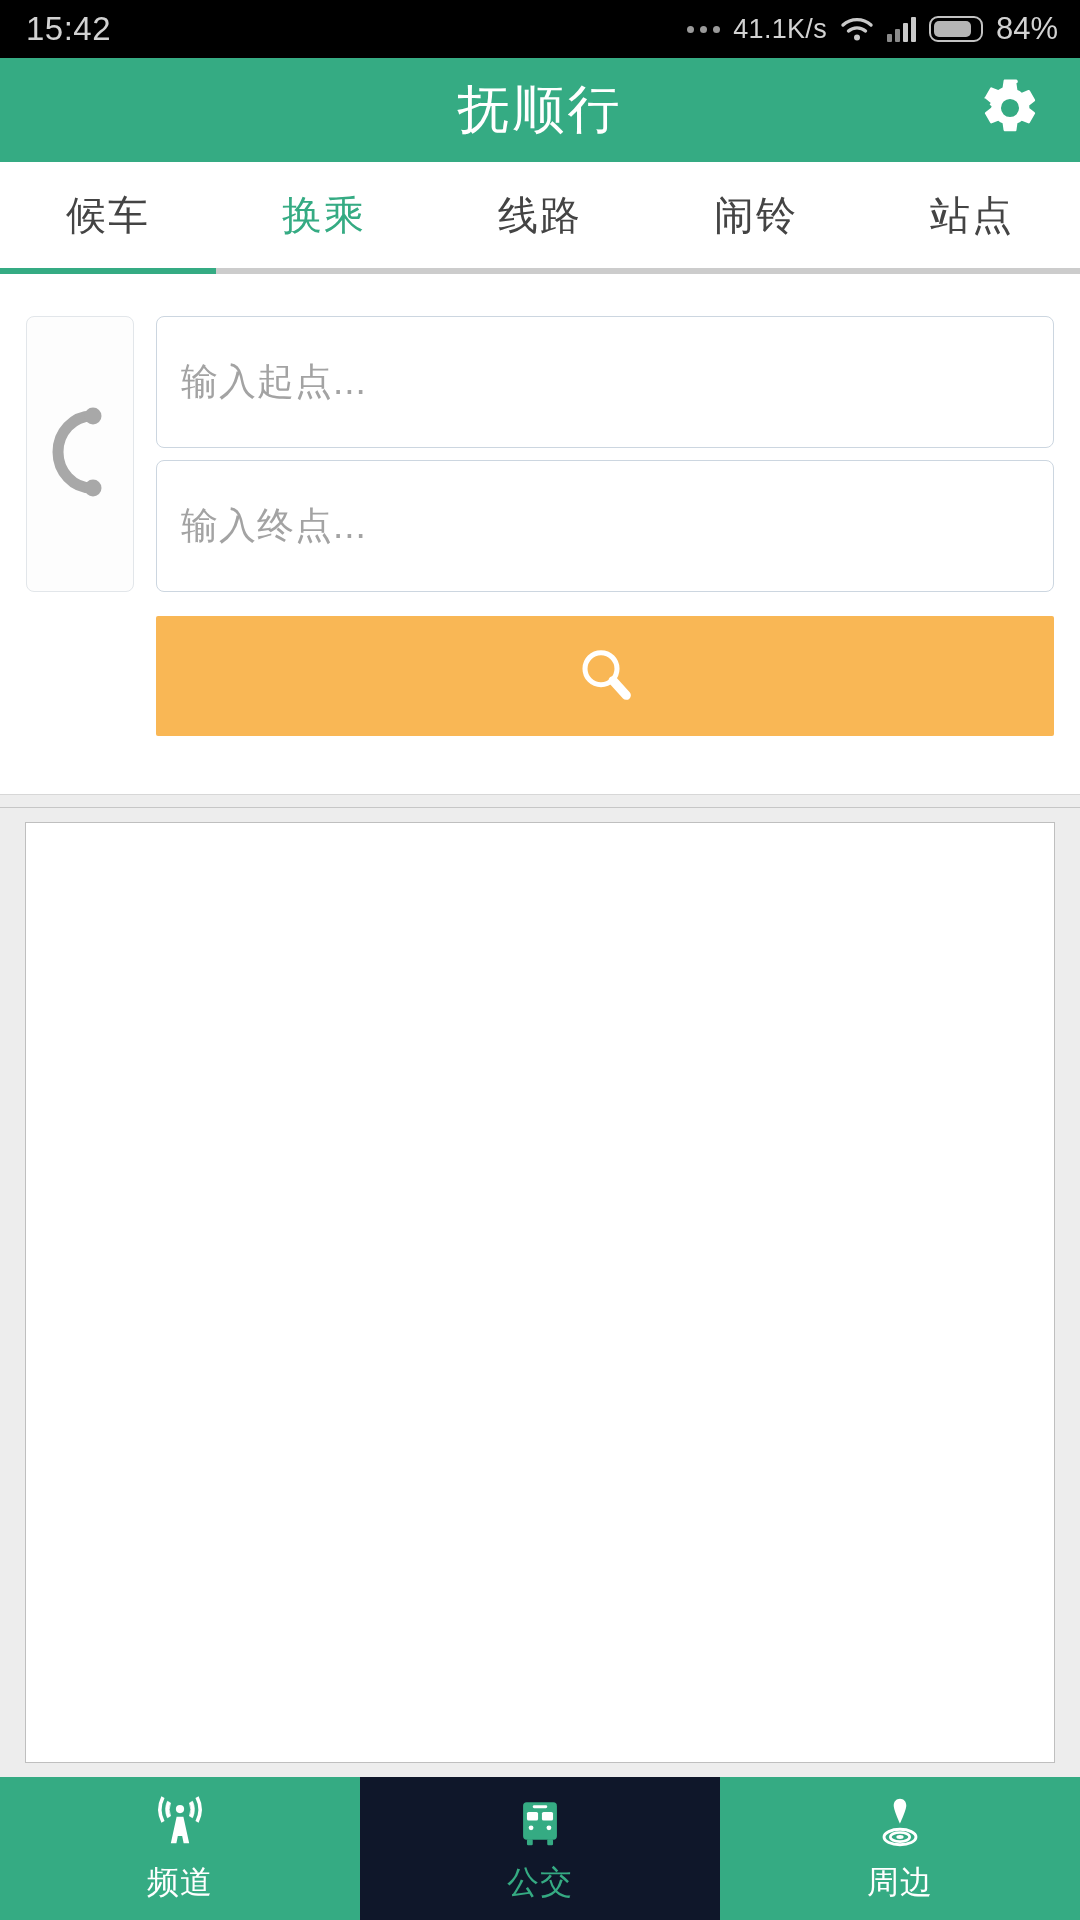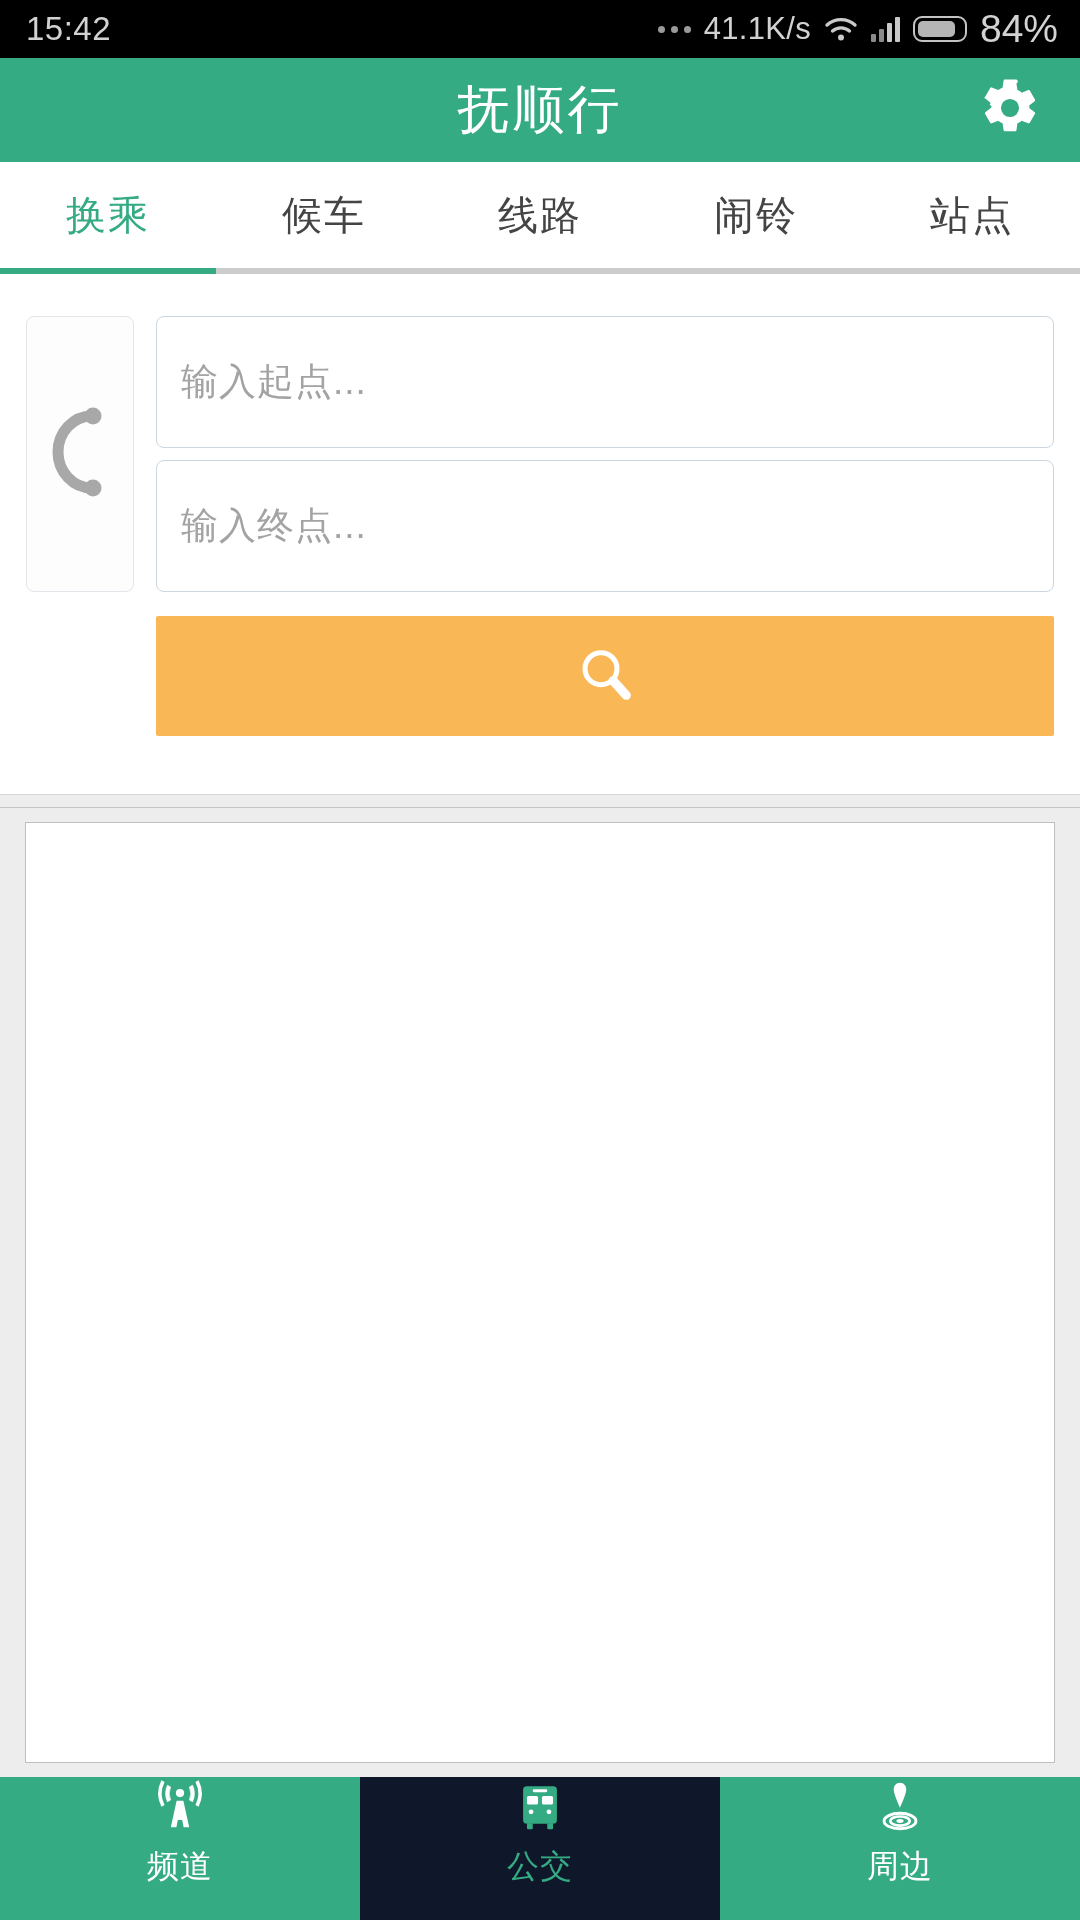--- a/index.html
+++ b/index.html
@@ -14,34 +14,34 @@
   
   .statusbar {
     height:58px; background:#000000; color:#bdbdbd;
     display:flex; align-items:center; justify-content:space-between;
     padding:0 22px 0 26px; flex:0 0 58px;
   }
   .status-clock { font-size:33px; letter-spacing:0.5px; color:#d2d2d2; }
   .status-right { display:flex; align-items:center; gap:13px; }
   .dots-icon { display:flex; align-items:center; gap:6px; }
   .dots-icon i { width:7px; height:7px; border-radius:50%; background:#9a9a9a; display:block; }
-  .netspeed { font-size:31px; color:#d2d2d2; letter-spacing:0.3px; }
+  .netspeed { font-size:27px; color:#d2d2d2; letter-spacing:0.3px; }
   .wifi-icon { width:34px; height:26px; position:relative; }
   .signal-icon { display:flex; align-items:flex-end; gap:3px; height:26px; }
   .signal-icon i { width:5px; background:#8a8a8a; display:block; border-radius:1px; }
   .signal-icon i.b1 { height:8px; }
   .signal-icon i.b2 { height:13px; }
   .signal-icon i.b3 { height:19px; background:#c9c9c9; }
   .signal-icon i.b4 { height:25px; background:#c9c9c9; }
   .battery-icon {
     width:54px; height:26px; border:2.5px solid #c3c3c3; border-radius:9px;
     padding:3px; display:flex; align-items:center;
   }
   .battery-icon .fill { height:100%; width:84%; background:#b5b5b5; border-radius:5px; }
-  .battery-pct { font-size:39px; color:#d2d2d2; }
+  .battery-pct { font-size:31px; color:#d2d2d2; }
 
   
   .appbar {
     flex:0 0 104px; height:104px; background:#35ab83;
     display:flex; align-items:center; justify-content:center; position:relative;
   }
   .app-title { color:#ffffff; font-size:52px; letter-spacing:3px; font-weight:400; }
   .gear-btn {
     position:absolute; right:34px; top:50%; transform:translateY(-50%);
     width:72px; height:72px; display:flex; align-items:center; justify-content:center;
@@ -78,21 +78,21 @@
   }
 
   
   .divider { flex:0 0 14px; background:#ededed; border-top:1px solid #d7d7d7; border-bottom:1px solid #c6c6c6; }
   .content-area { flex:1 1 auto; background:#ededed; padding:14px 25px 14px 25px; }
   .content-panel { width:100%; height:100%; background:#ffffff; border:1px solid #bfbfbf; }
 
   
   .bottomnav { flex:0 0 143px; display:flex; background:#35ab83; }
   .nav-item {
-    flex:1; display:flex; flex-direction:column; align-items:center; 
+    flex:1; display:flex; flex-direction:column; align-items:center; justify-content:center;
     gap:6px; color:#ffffff; background:#35ab83;
   }
   .nav-item.active { background:#0f172a; color:#35ab83; }
   .nav-label { font-size:32px; letter-spacing:1px; }
   .nav-icon { height:62px; display:flex; align-items:center; justify-content:center; }
 </style>
 </head>
 <body>
 
 <div id="app">
@@ -132,25 +132,25 @@
       <span>
         <svg width="62" height="62" viewBox="0 0 24 24" fill="#ffffff">
           <path d="M19.43 12.98c.04-.32.07-.64.07-.98s-.03-.66-.07-.98l2.11-1.65c.19-.15.24-.42.12-.64l-2-3.46a.5.5 0 0 0-.61-.22l-2.49 1a7.3 7.3 0 0 0-1.69-.98l-.38-2.65A.488.488 0 0 0 14 1h-4c-.25 0-.46.18-.49.42l-.38 2.65c-.61.25-1.17.59-1.69.98l-2.49-1a.5.5 0 0 0-.61.22l-2 3.46c-.13.22-.7.49.12.64l2.11 1.65c-.4.32-.7.65-.07.98s.3.66.07.98l-2.11 1.65c-.19.15-.24.42-.12.64l2 3.46c.12.22.39.3.61.22l2.49-1c.52.4 1.08.73 1.69.98l.38 2.65c.3.24.24.42.49.42h4c.25 0 .46-.18.49-.42l.38-2.65c.61-.25 1.17-.59 1.69-.98l2.49 1c.23.09.49 0 .61-.22l2-3.46c.12-.22.07-.49-.12-.64l-2.11-1.65zM12 15.5A3.5 3.5 0 0 1 8.5 12 3.5 3.5 0 0 1 12 8.5a3.5 3.5 0 0 1 3.5 3.5 3.5 3.5 0 0 1-3.5 3.5z"></path>
         </svg>
       </span>
     </div>
   </div>
 
   <div class="tabs-wrap">
     <div class="tabs">
+      <div class="tab">
+        <span>候车</span>
+      </div>
       <div class="tab active">
         <span>换乘</span>
-      </div>
-      <div class="tab">
-        <span>候车</span>
       </div>
       <div class="tab">
         <span>线路</span>
       </div>
       <div class="tab">
         <span>闹铃</span>
       </div>
       <div class="tab">
         <span>站点</span>
       </div>

